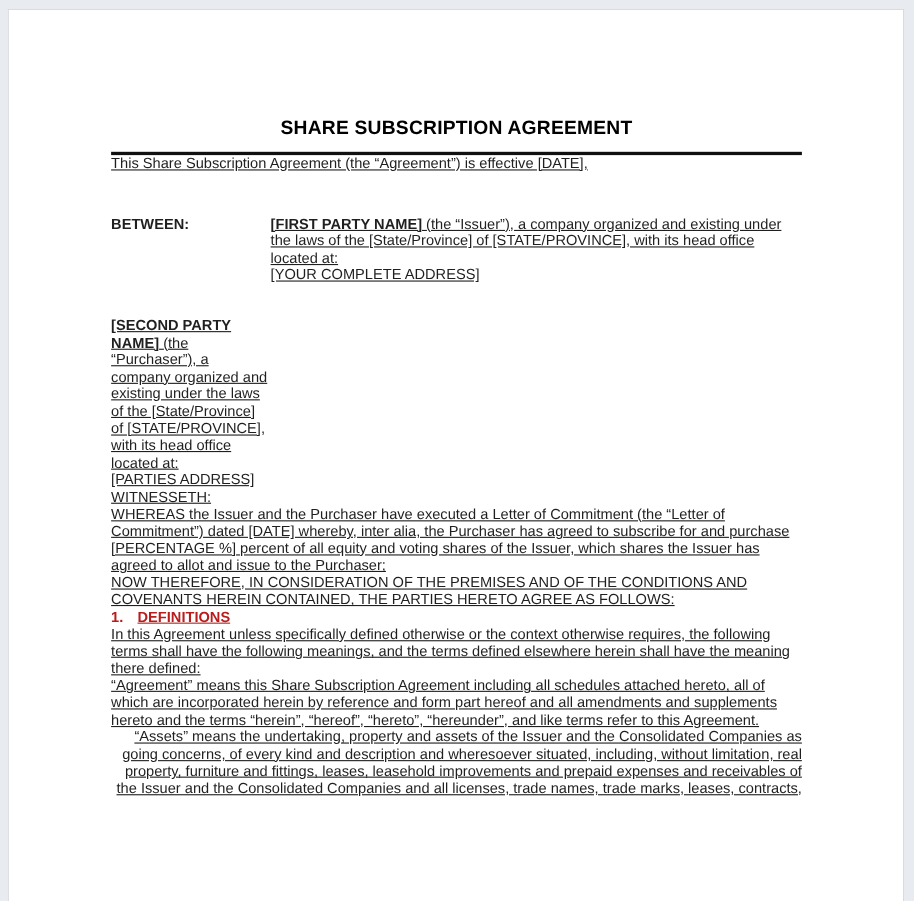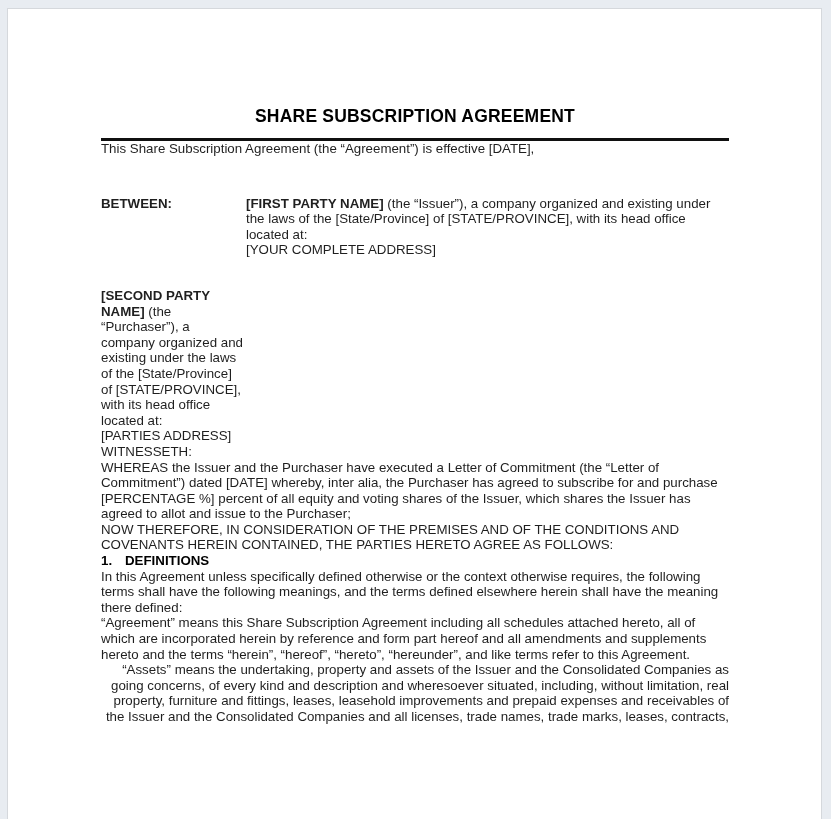--- a/index.html
+++ b/index.html
@@ -23,21 +23,21 @@
     background: #ffffff;
     border: 1px solid #d5d8dc;
     box-sizing: border-box;
   }
   .content {
     padding: 97px 92px 0 93px;
     color: #1f1f1f;
     font-size: 13.3px;
     line-height: 15.6px;
   }
-  .content p { margin: 0; }
+  .content p { margin: 0; text-decoration: underline; }
   .doc-title {
     font-size: 17.5px;
     line-height: 20px;
     font-weight: 700;
     text-align: center;
     letter-spacing: 0.2px;
     color: #000000;
   }
   .title-rule {
     border: none;
@@ -54,21 +54,21 @@
   .party-label { font-weight: 700; }
   .party-address { margin-top: 14px; }
   .b { font-weight: 700; }
   .p-witnesseth  { margin-top: 30px; }
   .p-whereas     { margin-top: 15px; }
   .p-now         { margin-top: 15px; }
   .h-definitions {
     margin-top: 31px;
     font-weight: 700;
     font-size: 13.3px;
-    color: #000000;
+    color: #b91c1c;
   }
   .h-definitions .num {
     display: inline-block;
     width: 24px;
   }
   .p-def-intro     { margin-top: 15px; }
   .p-def-agreement { margin-top: 14px; }
   .p-def-assets    { margin-top: 14px; text-align: right; }
 </style>
 </head>

